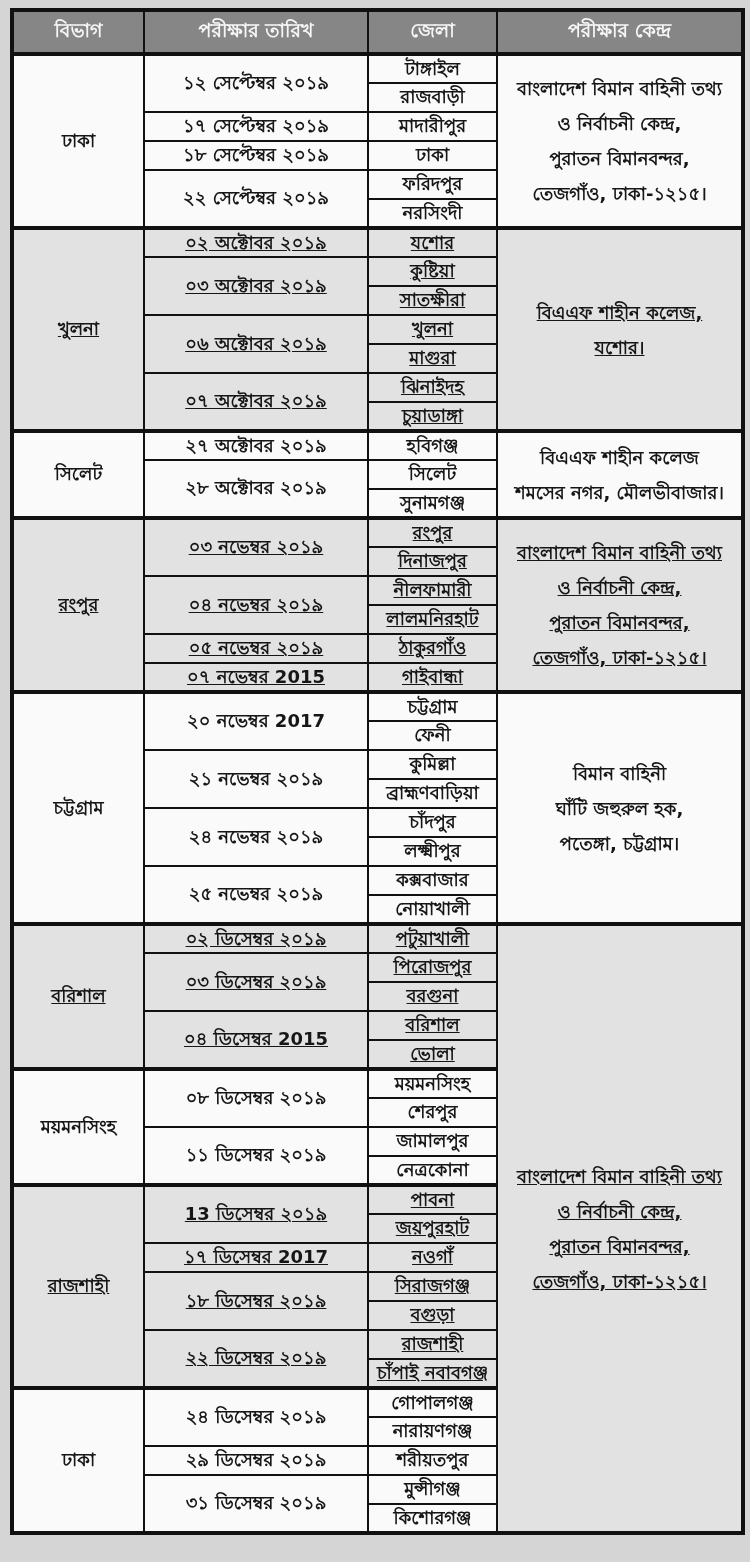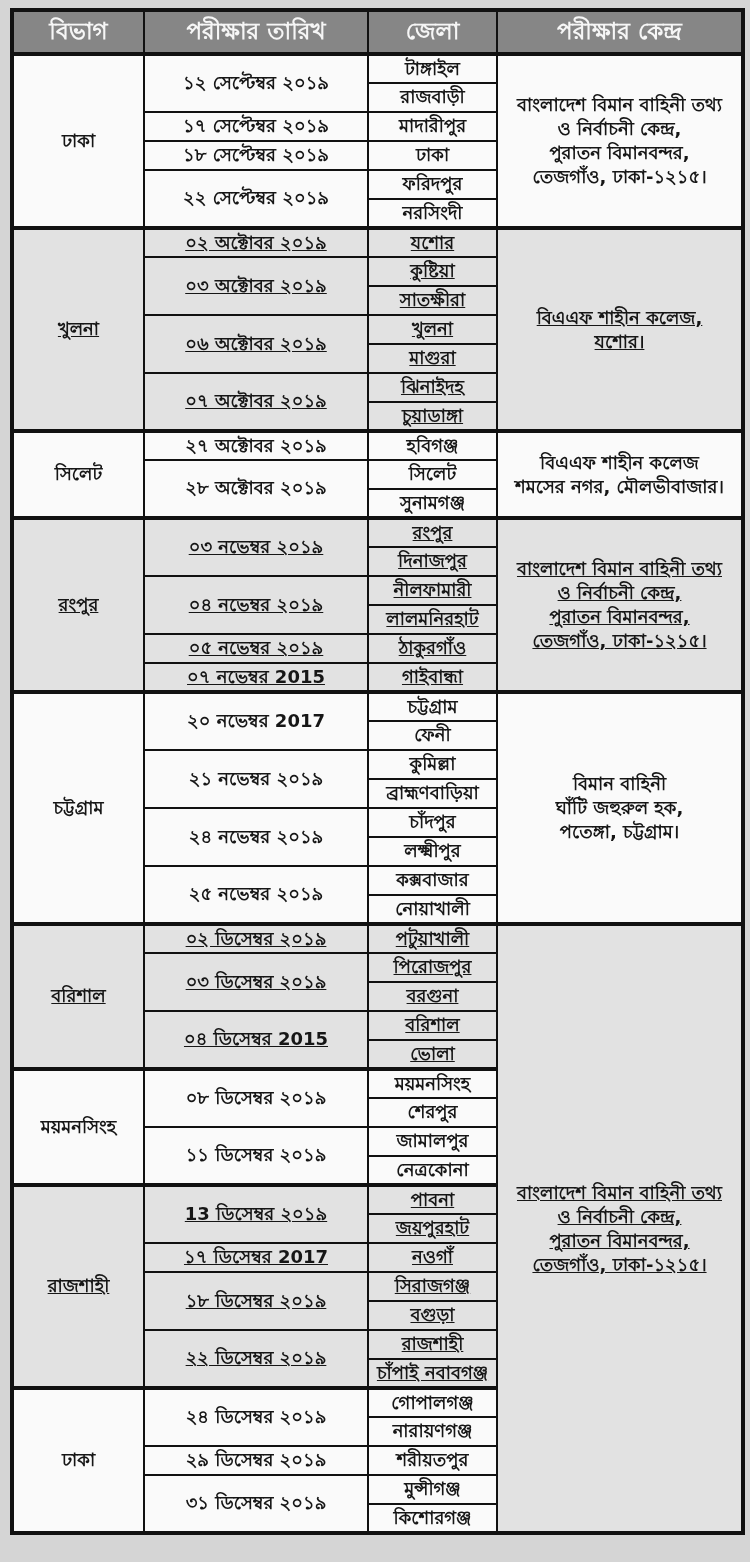--- a/index.html
+++ b/index.html
@@ -27,29 +27,29 @@
     vertical-align: middle;
     padding: 0 2px;
     font-weight: 700;
     color: var(--text, #161616);
     overflow: hidden;
   }
   thead th {
     height: 40px;
     background: var(--header-bg, #868686);
     color: var(--header-text, #f6f6f6);
-    font-size: 23px;
+    font-size: 19px;
     border-bottom: 3px solid var(--border, #111);
   }
   tbody tr { height: 29px; }
   tbody td { font-size: 18px; line-height: 1.25; }
   tr.section-start td { border-top: 4px solid var(--border, #111); }
   td.center-cell {
     white-space: pre-line;
-    line-height: 24px;
+    line-height: 35px;
     font-size: 18px;
   }
   td.shade-white { background: var(--white-shade, #fafafa); }
   td.shade-gray  { background: var(--gray-shade, #e2e2e2); text-decoration: underline; }
 </style>
 </head>
 <body>
 
 <table class="exam-table">
   <colgroup>

